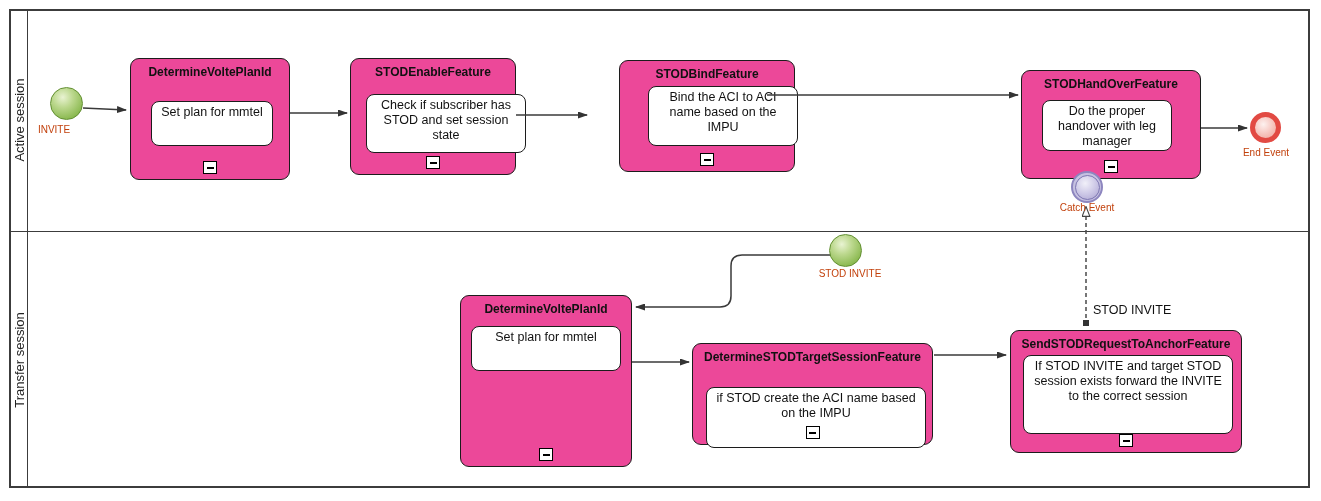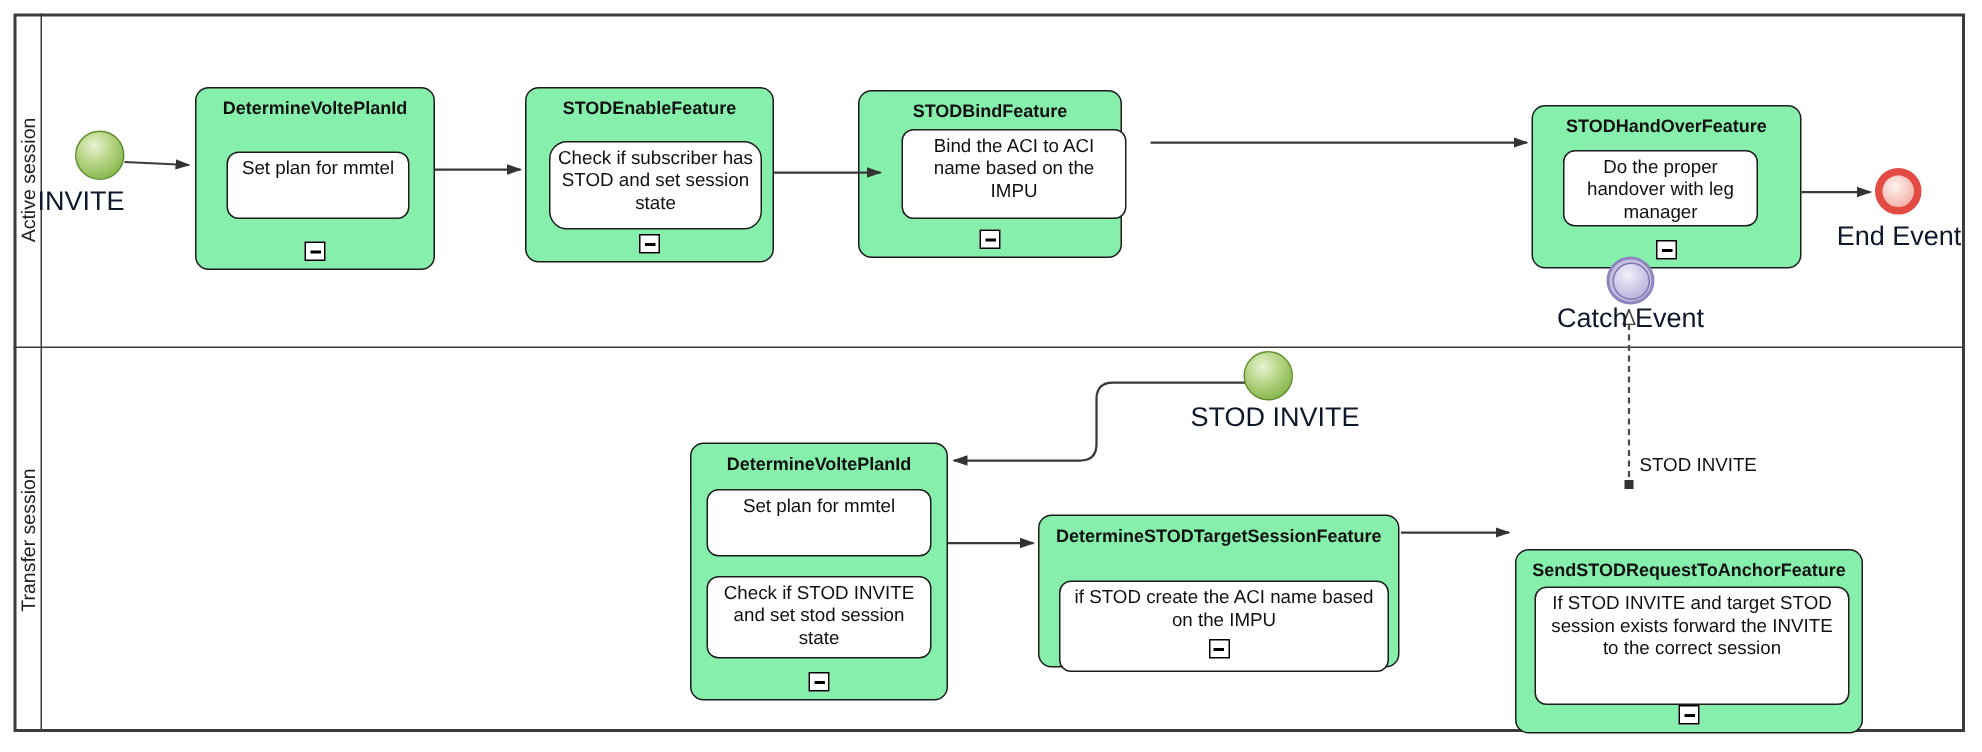--- a/index.html
+++ b/index.html
@@ -10,21 +10,21 @@
   
   .pool{position:absolute;left:9px;top:9px;width:1301px;height:479px;
         border:2px solid #3c3c3c;box-sizing:border-box;background:#fff;}
   .label-col{position:absolute;left:27px;top:9px;height:479px;width:0;
         border-left:1.5px solid #3c3c3c;}
   .lane-divider{position:absolute;left:9px;top:231px;width:1301px;height:0;
         border-top:1.5px solid #3c3c3c;}
   .lane-label{position:absolute;font-size:13px;color:#222;white-space:nowrap;
         transform:translate(-50%,-50%) rotate(-90deg);}
   
-  .task{position:absolute;background:#86efac;border:1.5px solid #1c1c1c;
+  .task{position:absolute;background:#ec4899;border:1.5px solid #1c1c1c;
         border-radius:9px;box-sizing:border-box;z-index:1;}
   .task-title{position:absolute;top:6px;left:0;right:0;text-align:center;
         font-weight:bold;font-size:12px;white-space:nowrap;}
   .note{position:absolute;border:1.3px solid #1c1c1c;border-radius:8px;
         box-sizing:border-box;font-size:12.5px;line-height:1.2;text-align:center;
         padding:3px 4px;background:#fff;}
   .collapse{position:absolute;left:50%;bottom:5px;transform:translateX(-50%);
         width:14px;height:13px;border:1.5px solid #000;box-sizing:border-box;
         background:#fff;display:flex;align-items:center;justify-content:center;}
   .collapse::after{content:'';width:7px;height:2px;background:#000;}
@@ -33,21 +33,21 @@
   
   .event{position:absolute;border-radius:50%;box-sizing:border-box;z-index:3;}
   .ev-start{width:33px;height:33px;border:1.5px solid #628f31;
         background:radial-gradient(circle at 38% 30%, #e9f3d2 0%, #bcd88e 35%, #8cba52 75%, #7aa73e 100%);}
   .ev-end{width:31px;height:31px;border:5px solid #e24a43;
         background:radial-gradient(circle at 40% 35%, #fdf1ef 0%, #f6c3bc 55%, #efa49a 100%);}
   .ev-catch{width:32px;height:32px;border:2.5px solid #8d86bf;background:#c6c1e1;}
   .ev-catch .inner{position:absolute;inset:1.5px;border:1.5px solid #7d76b2;border-radius:50%;
         background:radial-gradient(circle at 40% 32%, #f1f0f9 0%, #cac5e5 55%, #a8a1cf 100%);}
   
-  .elabel{position:absolute;font-size:18px;color:#0f172a;white-space:nowrap;
+  .elabel{position:absolute;font-size:10px;color:#c2410c;white-space:nowrap;
         transform:translateX(-50%);z-index:3;}
   .mlabel{position:absolute;font-size:12.5px;color:#111;white-space:nowrap;z-index:3;}
 </style>
 </head>
 <body>
 
 <div class="canvas">
 
   <div class="pool"></div>
   <div class="label-col"></div>
@@ -56,50 +56,49 @@
   <span class="lane-label" style="left:19px;top:360px;">Transfer session</span>
 
   <div class="task" style="left:130px;top:58px;width:160px;height:122px;">
     <div class="task-title">DetermineVoltePlanId</div>
     <div class="note" style="left:20px;top:42px;width:122px;height:45px;">Set plan for mmtel</div>
     <div class="collapse"></div>
   </div>
 
   <div class="task" style="left:350px;top:58px;width:166px;height:117px;">
     <div class="task-title">STODEnableFeature</div>
-    <div class="note" style="left:15px;top:35px;width:142px;height:59px;border-radius:12px;">Check if subscriber has STOD and set session state</div>
+    <div class="note" style="left:15px;top:35px;width:160px;height:59px;">Check if subscriber has STOD and set session state</div>
     <div class="collapse"></div>
   </div>
 
-  <div class="task" style="left:572px;top:60px;width:176px;height:112px;padding-left:44px;">
+  <div class="task" style="left:619px;top:60px;width:176px;height:112px;padding-left:44px;">
     <div class="task-title">STODBindFeature</div>
     <div class="note" style="left:15px;top:25px;width:150px;height:60px;margin-left:13px;">Bind the ACI to ACI name based on the IMPU</div>
     <div class="collapse"></div>
   </div>
 
   <div class="task" style="left:1021px;top:70px;width:180px;height:109px;">
     <div class="task-title">STODHandOverFeature</div>
     <div class="note" style="left:20px;top:29px;width:130px;height:51px;">Do the proper handover with leg manager</div>
     <div class="collapse"></div>
   </div>
 
   <div class="task" style="left:460px;top:295px;width:172px;height:172px;">
     <div class="task-title">DetermineVoltePlanId</div>
     <div class="note" style="left:10px;top:30px;width:150px;height:45px;">Set plan for mmtel</div>
-    <div class="note" style="left:10px;top:88px;width:150px;height:55px;">Check if STOD INVITE and set stod session state</div>
     <div class="collapse"></div>
   </div>
 
   <div class="task" style="left:692px;top:343px;width:241px;height:102px;padding-left:28px;">
     <div class="task-title">DetermineSTODTargetSessionFeature</div>
     <div class="note" style="left:13px;top:43px;width:220px;height:61px;">if STOD create the ACI name based on the IMPU</div>
     <div class="collapse"></div>
   </div>
 
-  <div class="task" style="left:1010px;top:330px;width:232px;height:123px;margin-top:36px;">
+  <div class="task" style="left:1010px;top:330px;width:232px;height:123px;">
     <div class="task-title">SendSTODRequestToAnchorFeature</div>
     <div class="note" style="left:12px;top:24px;width:210px;height:79px;">If STOD INVITE and target STOD session exists forward the INVITE to the correct session</div>
     <div class="collapse"></div>
   </div>
 
   <svg class="wires" width="1321" height="501">
     <defs>
       <marker id="ah" viewBox="0 0 10 7" markerWidth="10" markerHeight="7" refX="9" refY="3.5" orient="auto" markerUnits="userSpaceOnUse">
         <path d="M0,0 L10,3.5 L0,7 Z" fill="#333"></path>
       </marker>

